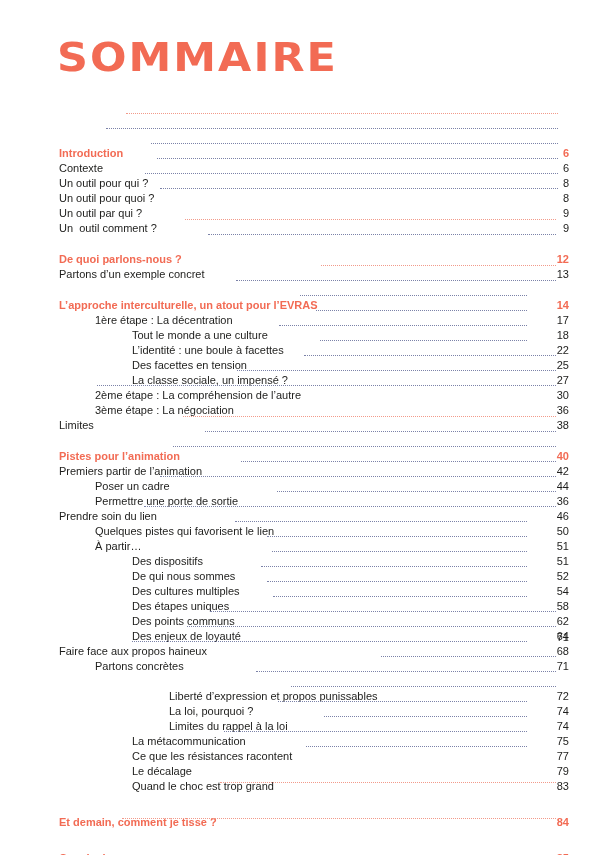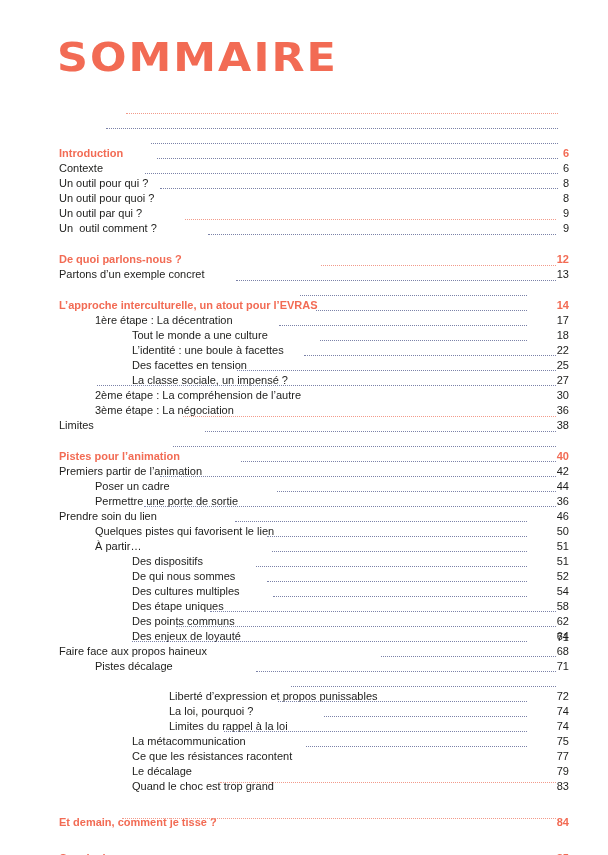--- a/index.html
+++ b/index.html
@@ -180,41 +180,41 @@
       <span class="label">De qui nous sommes</span>
       <span class="dots"></span>
       <span class="page">52</span>
     </div>
   <div class="row l3">
       <span class="label">Des cultures multiples</span>
       <span class="dots"></span>
       <span class="page">54</span>
     </div>
   <div class="row l3">
-      <span class="label">Des étape uniques</span>
+      <span class="label">Des étapes uniques</span>
       <span class="dots"></span>
       <span class="page">58</span>
     </div>
   <div class="row l3">
       <span class="label">Des points communs</span>
       <span class="dots"></span>
       <span class="page">62</span>
     </div>
   <div class="row l3">
       <span class="label">Des enjeux de loyauté</span>
       <span class="dots"></span>
       <span class="page">64</span>
     </div>
   <div class="row l1">
       <span class="label">Faire face aux propos haineux</span>
       <span class="dots"></span>
       <span class="page">68</span>
     </div>
   <div class="row l2">
-      <span class="label">Pistes décalage</span>
+      <span class="label">Partons concrètes</span>
       <span class="dots"></span>
       <span class="page">71</span>
     </div>
   <div class="row l3">
       <span class="dots"></span>
       <span class="page">71</span>
     </div>
   <div class="row l4">
       <span class="label">Liberté d’expression et propos punissables</span>
       <span class="dots"></span>

